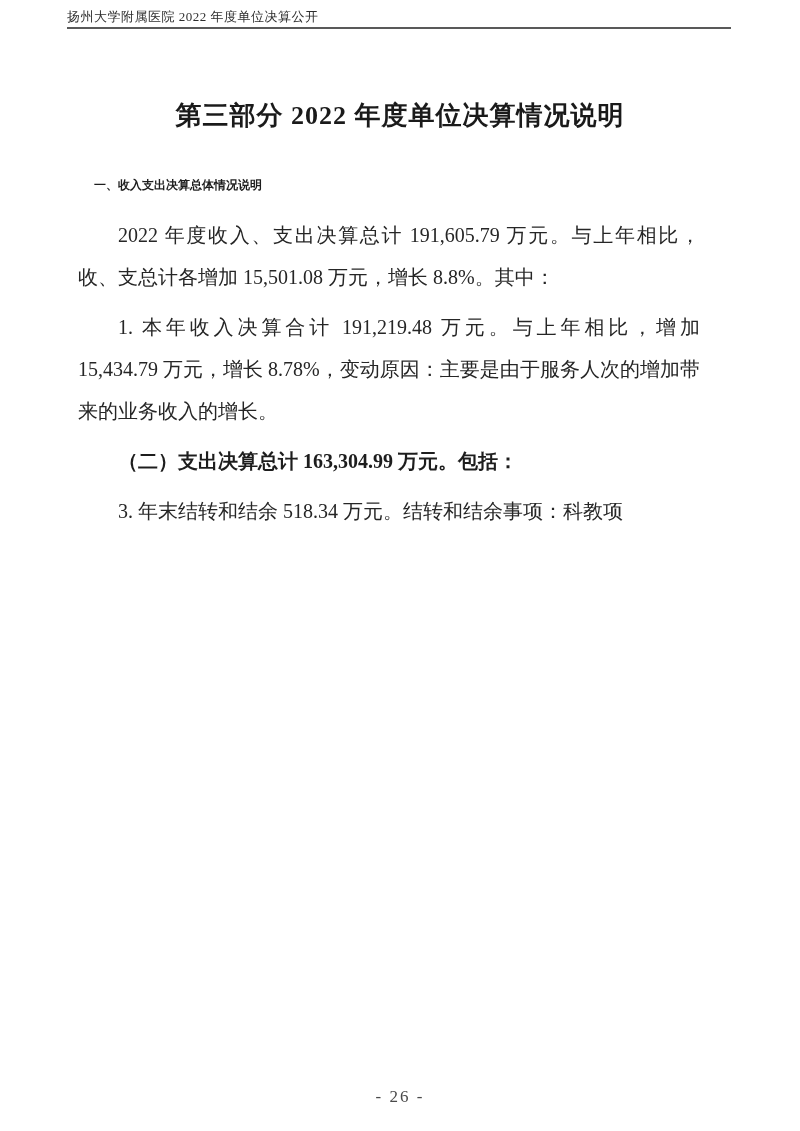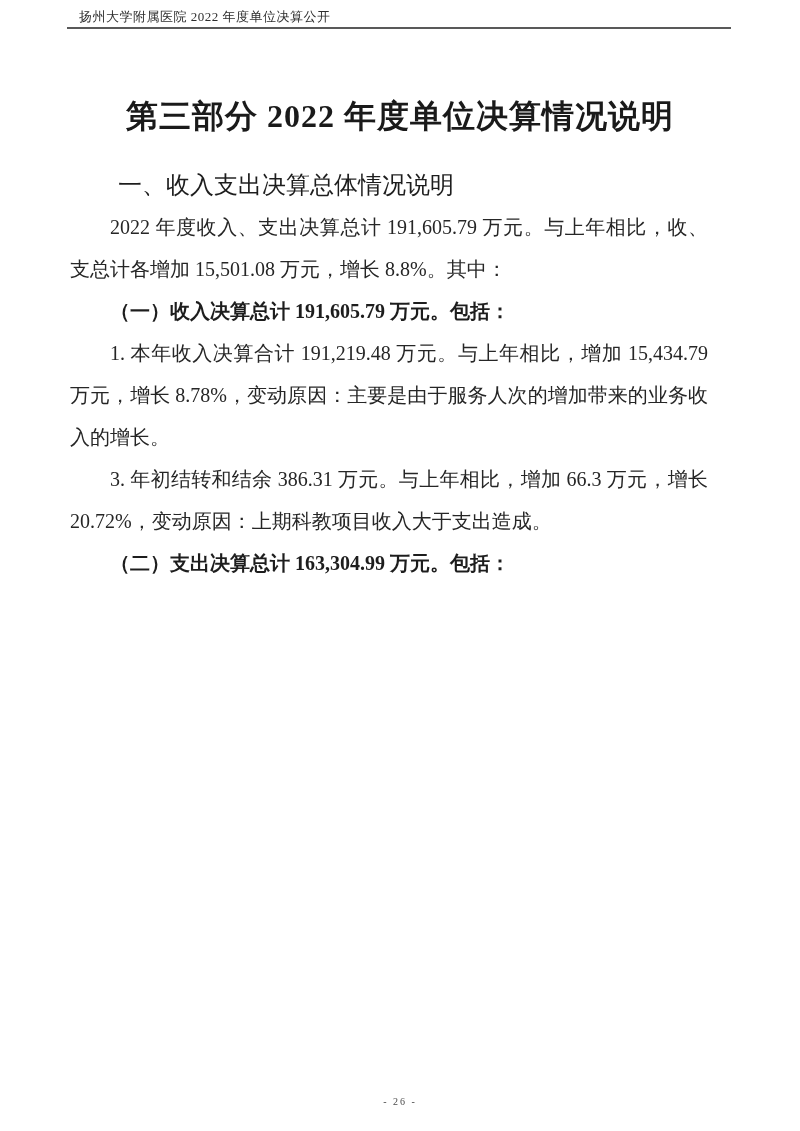--- a/index.html
+++ b/index.html
@@ -19,79 +19,78 @@
   
   .doc-header-text {
     position: absolute;
     top: 9px;
     left: 67px;
     font-size: 13px;
     line-height: 16px;
     letter-spacing: 0.5px;
     color: #2e2e2e;
     white-space: nowrap;
-    margin-left: 12px;
   }
   .header-rule {
     position: absolute;
     top: 27px;
     left: 67px;
     width: 664px;
     height: 0;
     border-top: 2px solid #595959;
   }
   
   .doc-title {
     position: absolute;
     top: 95px;
     left: 70px;
     width: 660px;
     margin: 0;
     text-align: center;
-    font-size: 32px;
+    font-size: 26px;
     line-height: 42px;
     font-weight: bold;
     letter-spacing: 1px;
     color: #1a1a1a;
     white-space: nowrap;
   }
   
   .doc-body {
     position: absolute;
     top: 164px;
     left: 70px;
     width: 638px;
     font-size: 20px;
     line-height: 42px;
     text-align: justify;
   }
   .section-heading {
     margin: 0;
-    font-size: 24px;
+    font-size: 12px;
     line-height: 42px;
-    font-weight: normal;
+    font-weight: bold;
     text-indent: 2em;
     color: #1d1d1d;
   }
   .para {
-    margin: 0;
+    margin: 8px;
     text-indent: 2em;
   }
   .subhead {
     font-weight: bold;
     color: #1d1d1d;
   }
   
   .doc-footer {
     position: absolute;
     bottom: 24px;
     left: 0;
     width: 100%;
     text-align: center;
-    font-size: 10px;
+    font-size: 17px;
     letter-spacing: 2px;
     color: #4a4a4a;
   }
 </style>
 </head>
 <body>
 
 <div class="page">
 
   <div class="doc-header-text">扬州大学附属医院 2022 年度单位决算公开</div>
@@ -99,31 +98,30 @@
   <div class="header-rule"></div>
 
   <h1 class="doc-title">第三部分 2022 年度单位决算情况说明</h1>
 
   <div class="doc-body">
 
     <h2 class="section-heading">一、收入支出决算总体情况说明</h2>
 
     <p class="para">2022 年度收入、支出决算总计 191,605.79 万元。与上年相比，收、支总计各增加 15,501.08 万元，增长 8.8%。其中：</p>
 
-    <p class="para subhead">（一）收入决算总计 191,605.79 万元。包括：</p>
 
     <p class="para">1. 本年收入决算合计 191,219.48 万元。与上年相比，增加 15,434.79 万元，增长 8.78%，变动原因：主要是由于服务人次的增加带来的业务收入的增长。</p>
 
 
-    <p class="para">3. 年初结转和结余 386.31 万元。与上年相比，增加 66.3 万元，增长 20.72%，变动原因：上期科教项目收入大于支出造成。</p>
 
     <p class="para subhead">（二）支出决算总计 163,304.99 万元。包括：</p>
 
 
 
+    <p class="para">3. 年末结转和结余 518.34 万元。结转和结余事项：科教项</p>
 
   </div>
 
   <div class="doc-footer">
     <span>- 26 -</span>
   </div>
 
 </div>
 
 </body></html>

